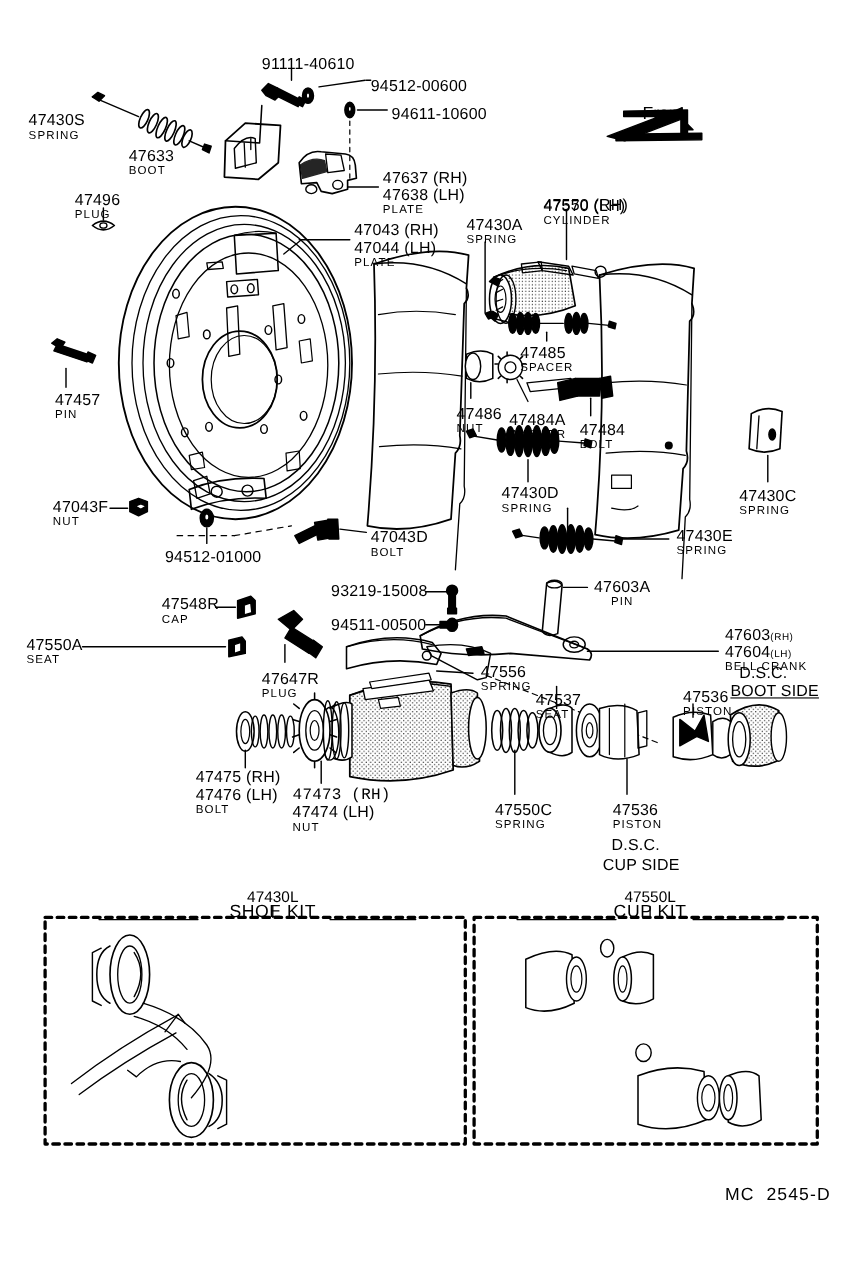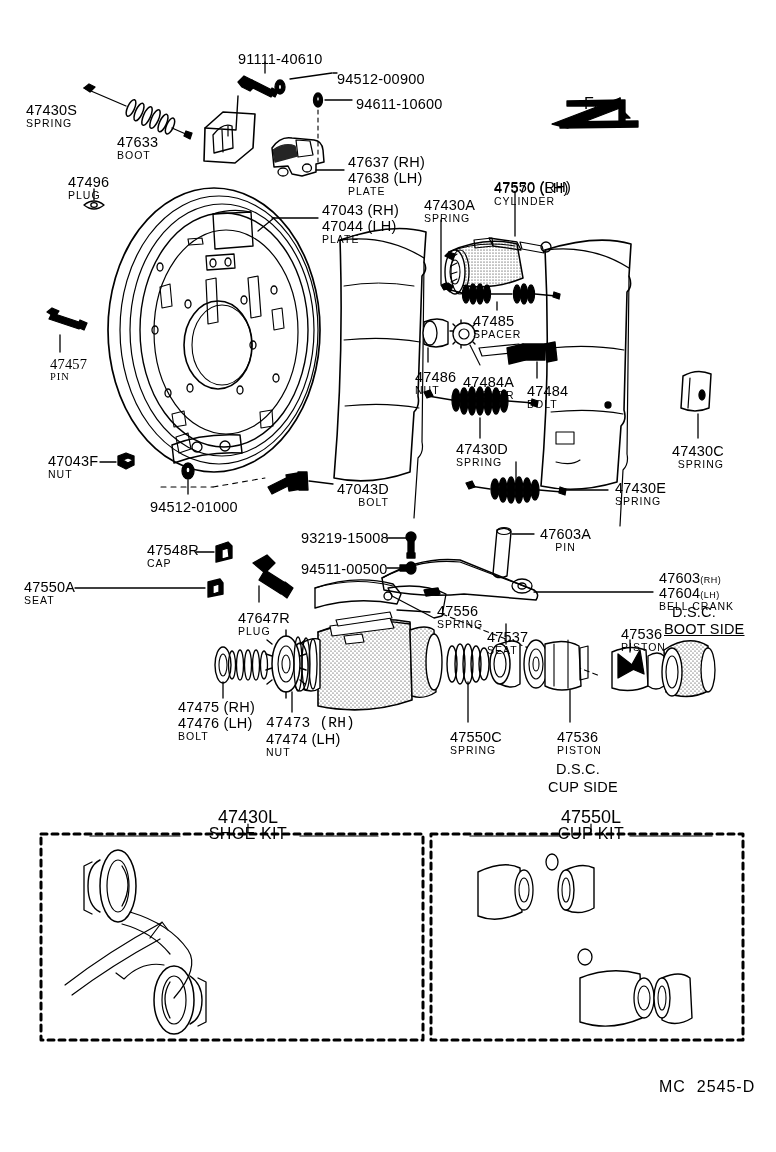--- a/index.html
+++ b/index.html
@@ -6,21 +6,21 @@
   body{width:776px;height:1152px;position:relative;overflow:hidden;
        font-family:"Liberation Sans", sans-serif; color:#000;}
   #sheet{position:absolute;inset:0;width:776px;height:1152px;}
   svg#art{position:absolute;left:0;top:0;width:776px;height:1152px;}
   .lbl{position:absolute;white-space:pre;line-height:1.0;}
   .num{font-size:14.5px;letter-spacing:0.2px;}
   .sub{font-size:10.5px;letter-spacing:1.0px;}
   .tiny{font-size:9px;letter-spacing:0.5px;}
   .front{font-size:16px;}
   .mc{font-size:16px;letter-spacing:1px;}
-  .kit{font-size:18px;text-align:center;transform:translateX(-50%);}
+  .kit{font-size:14px;text-align:center;transform:translateX(-50%);}
   .kitsub{font-size:16px;letter-spacing:0.5px;text-align:center;transform:translateX(-50%);}
 </style>
 </head>
 <body>
 
 <div id="sheet">
 
 <svg id="art" viewBox="0 0 776 1152">
   <defs>
     <pattern id="stipple" width="4" height="4" patternUnits="userSpaceOnUse">
@@ -503,43 +503,43 @@
       <ellipse cx="644" cy="998" rx="6" ry="12" stroke-width="1.1"></ellipse>
       <path d="M662 978 q18 -8 28 0 l2 40 q-16 10 -30 2z" stroke-width="1.4" fill="#fff"></path>
       <ellipse cx="662" cy="998" rx="8" ry="20" stroke-width="1.4" fill="#fff"></ellipse>
       <ellipse cx="662" cy="998" rx="4" ry="12" stroke-width="1.1"></ellipse>
     </g>
   </g>
 </svg>
 
 <div id="labels">
       <div class="lbl" style="left: 238px; top: 52px;"><div class="num">91111-40610</div></div>
-      <div class="lbl" style="left: 337px; top: 72px;"><div class="num">94512-00900</div></div>
+      <div class="lbl" style="left: 337px; top: 72px;"><div class="num">94512-00600</div></div>
       <div class="lbl" style="left: 356px; top: 97px;"><div class="num">94611-10600</div></div>
       <div class="lbl" style="left: 26px; top: 103px;"><div class="num">47430S</div><div class="sub">SPRING</div></div>
       <div class="lbl" style="left: 117px; top: 135px;"><div class="num">47633</div><div class="sub">BOOT</div></div>
       <div class="lbl" style="left: 68px; top: 175px;"><div class="num">47496</div><div class="sub">PLUG</div></div>
       <div class="lbl" style="left: 348px; top: 155px;"><div class="num">47637 (RH)</div></div>
       <div class="lbl" style="left: 348px; top: 171px;"><div class="num">47638 (LH)</div><div class="sub">PLATE</div></div>
       <div class="lbl" style="left: 322px; top: 203px;"><div class="num">47043 (RH)</div></div>
       <div class="lbl" style="left: 322px; top: 219px;"><div class="num">47044 (LH)</div><div class="sub">PLATE</div></div>
       <div class="lbl" style="left: 424px; top: 198px;"><div class="num">47430A</div><div class="sub">SPRING</div></div>
       <div class="lbl" style="left: 494px; top: 180px;"><div class="num">47550 (RH)</div></div>
       <div class="lbl" style="left: 494px; top: 181px;"><div class="num">47570 (LH)</div><div class="sub">CYLINDER</div></div>
-      <div class="lbl" style="left: 50px; top: 357px; font-family: Liberation Serif, serif;"><div class="num">47457</div><div class="sub">PIN</div></div>
+      <div class="lbl" style="left: 50px; top: 357px;"><div class="num">47457</div><div class="sub">PIN</div></div>
       <div class="lbl" style="left: 473px; top: 314px;"><div class="num">47485</div><div class="sub">SPACER</div></div>
       <div class="lbl" style="left: 415px; top: 370px;"><div class="num">47486</div><div class="sub">NUT</div></div>
       <div class="lbl" style="left: 463px; top: 375px;"><div class="num">47484A</div><div class="sub">WASHER</div></div>
       <div class="lbl" style="left: 527px; top: 384px;"><div class="num">47484</div><div class="sub">BOLT</div></div>
       <div class="lbl" style="left: 456px; top: 442px;"><div class="num">47430D</div><div class="sub">SPRING</div></div>
-      <div class="lbl" style="left: 672px; top: 444px; text-align: right;"><div class="num">47430C</div><div class="sub">SPRING</div></div>
+      <div class="lbl" style="left: 672px; top: 444px;"><div class="num">47430C</div><div class="sub">SPRING</div></div>
       <div class="lbl" style="left: 615px; top: 481px;"><div class="num">47430E</div><div class="sub">SPRING</div></div>
       <div class="lbl" style="left: 48px; top: 454px;"><div class="num">47043F</div><div class="sub">NUT</div></div>
       <div class="lbl" style="left: 150px; top: 500px;"><div class="num">94512-01000</div></div>
-      <div class="lbl" style="left: 337px; top: 482px; text-align: right;"><div class="num">47043D</div><div class="sub">BOLT</div></div>
+      <div class="lbl" style="left: 337px; top: 482px;"><div class="num">47043D</div><div class="sub">BOLT</div></div>
       <div class="lbl" style="left: 301px; top: 531px;"><div class="num">93219-15008</div></div>
       <div class="lbl" style="left: 147px; top: 543px;"><div class="num">47548R</div><div class="sub">CAP</div></div>
       <div class="lbl" style="left: 301px; top: 562px;"><div class="num">94511-00500</div></div>
       <div class="lbl" style="left: 24px; top: 580px;"><div class="num">47550A</div><div class="sub">SEAT</div></div>
       <div class="lbl" style="left: 238px; top: 611px;"><div class="num">47647R</div><div class="sub">PLUG</div></div>
       <div class="lbl" style="left: 540px; top: 527px; text-align: center;"><div class="num">47603A</div><div class="sub">PIN</div></div>
       <div class="lbl" style="left: 659px; top: 571px;"><div class="num">47603<span class="tiny">(RH)</span></div></div>
       <div class="lbl" style="left: 659px; top: 586px;"><div class="num">47604<span class="tiny">(LH)</span></div><div class="sub">BELL CRANK</div></div>
       <div class="lbl" style="left: 672px; top: 605px;"><div class="num">D.S.C.</div></div>
       <div class="lbl" style="left: 664px; top: 622px; text-decoration: underline;"><div class="num">BOOT SIDE</div></div>

